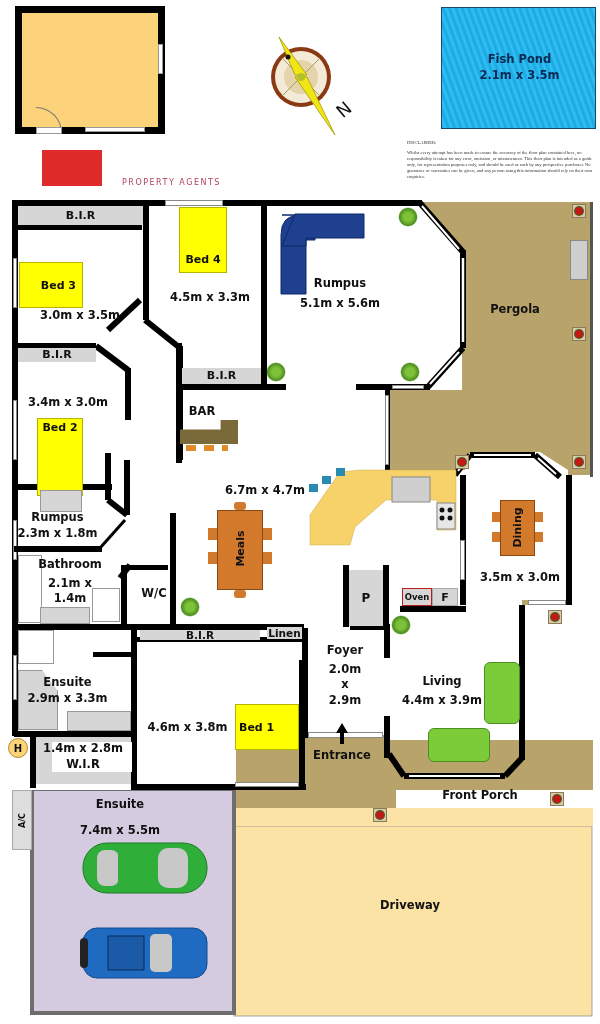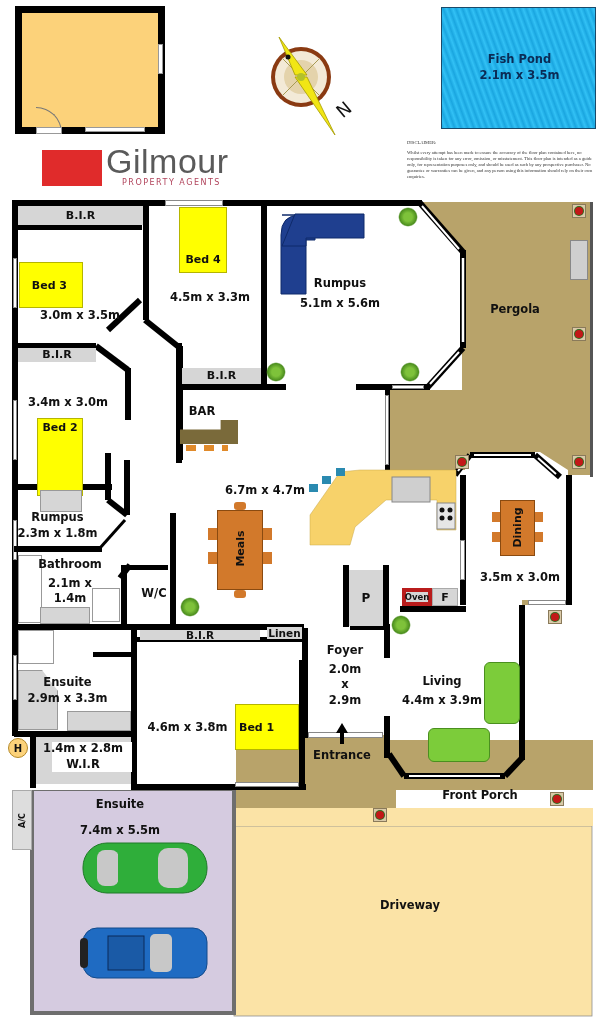--- a/index.html
+++ b/index.html
@@ -43,21 +43,20 @@
 
 <div class="abs" style="left:441px;top:7px;width:155px;height:122px;background:repeating-linear-gradient(70deg,#1aa6e0 0px,#32c1f5 3px,#1aa6e0 6px);border:1px solid #1a4a6a;">
   <div class="lbl" style="left:0;top:44px;width:155px;color:#0b2b55;">
     <div>Fish Pond</div>
     <div>2.1m x 3.5m</div>
   </div>
 </div>
 
 <div class="abs" style="left:42px;top:150px;width:200px;height:40px;">
   <div class="abs" style="left:0;top:0;width:60px;height:36px;background:#e02b2b;"></div>
-  <div style="position:absolute;left:64px;top:-8px;font-size:34px;color:#5a5a5a;font-family:'Liberation Sans',sans-serif;letter-spacing:0.5px;">Gilmour</div>
   <div style="position:absolute;left:80px;top:28px;font-size:8px;color:#b0425a;letter-spacing:1.5px;">PROPERTY AGENTS</div>
 </div>
 
 <div class="abs" style="left:407px;top:140px;width:188px;font-family:'Liberation Serif',serif;font-size:4.6px;line-height:1.3;color:#333;">
   <div style="margin-bottom:4px;">DISCLAIMER:</div>
   <div>Whilst every attempt has been made to ensure the accuracy of the floor plan contained here, no responsibility is taken for any error, omission, or misstatement. This floor plan is intended as a guide only, for representation purposes only, and should be used as such by any prospective purchaser. No guarantee or warranties can be given, and any person using this information should rely on their own enquiries.</div>
 </div>
 
 <svg class="svgfill" width="600" height="1024">
 
@@ -169,21 +168,21 @@
 <div class="wall" style="left:14px;top:731px;width:120px;height:6px;"></div>
 <div class="wall" style="left:30px;top:734px;width:6px;height:54px;"></div>
 <div class="wall" style="left:93px;top:652px;width:40px;height:5px;"></div>
 
 <div class="bir" style="left:18px;top:206px;width:125px;height:19px;line-height:19px;"><span>B.I.R</span></div>
 <div class="bir" style="left:18px;top:348px;width:78px;height:14px;line-height:14px;"><span>B.I.R</span></div>
 <div class="bir" style="left:182px;top:368px;width:79px;height:16px;line-height:16px;"><span>B.I.R</span></div>
 <div class="bir" style="left:140px;top:630px;width:120px;height:10px;line-height:10px;font-size:10.5px;"><span>B.I.R</span></div>
 <div class="bir" style="left:267px;top:627px;width:35px;height:12px;line-height:12px;font-size:10.5px;"><span>Linen</span></div>
 
-<div class="bed" style="left:19px;top:262px;width:64px;height:46px;justify-content:flex-end;padding-right:15px;">
+<div class="bed" style="left:19px;top:262px;width:64px;height:46px;justify-content:flex-end;padding-right:6px;">
   <span>Bed 3</span>
 </div>
 <div class="bed" style="left:179px;top:207px;width:48px;height:66px;align-items:flex-end;padding-bottom:6px;">
   <span>Bed 4</span>
 </div>
 <div class="bed" style="left:37px;top:418px;width:46px;height:78px;align-items:flex-start;padding-top:2px;">
   <span>Bed 2</span>
 </div>
 <div class="bed" style="left:235px;top:704px;width:64px;height:46px;justify-content:flex-start;padding-left:3px;">
   <span>Bed 1</span>
@@ -206,21 +205,21 @@
   <circle cx="442" cy="518" r="2.5" fill="#111"></circle>
     <circle cx="450" cy="518" r="2.5" fill="#111"></circle>
   <rect x="309" y="484" width="9" height="8" fill="#2a8ab0"></rect>
     <rect x="322" y="476" width="9" height="8" fill="#2a8ab0"></rect>
     <rect x="336" y="468" width="9" height="8" fill="#2a8ab0"></rect>
 </svg>
 
 <div class="abs" style="left:349px;top:570px;width:34px;height:56px;background:#d6d6d6;display:flex;align-items:center;justify-content:center;font-weight:bold;font-size:12px;">
   <span>P</span>
 </div>
-<div class="abs" style="left:402px;top:588px;width:30px;height:18px;background:#d6d6d6;border:4px solid #b91c1c;display:flex;align-items:center;justify-content:center;font-weight:bold;font-size:8.5px;">
+<div class="abs" style="left:402px;top:588px;width:30px;height:18px;background:#d6d6d6;border:1px solid #b91c1c;display:flex;align-items:center;justify-content:center;font-weight:bold;font-size:8.5px;">
   <span>Oven</span>
 </div>
 <div class="abs" style="left:432px;top:588px;width:26px;height:18px;background:#d6d6d6;border:1px solid #aaa;display:flex;align-items:center;justify-content:center;font-weight:bold;font-size:11px;">
   <span>F</span>
 </div>
 
 <div class="abs" style="left:217px;top:510px;width:46px;height:80px;background:#d2792b;border:1px solid #8a4a10;"></div>
 <div class="abs" style="left:208px;top:528px;width:9px;height:44px;background:repeating-linear-gradient(180deg,#d2792b 0 12px,transparent 12px 24px);"></div>
 <div class="abs" style="left:263px;top:528px;width:9px;height:44px;background:repeating-linear-gradient(180deg,#d2792b 0 12px,transparent 12px 24px);"></div>
 <div class="abs" style="left:234px;top:502px;width:12px;height:8px;background:#d2792b;border-radius:3px;"></div>

